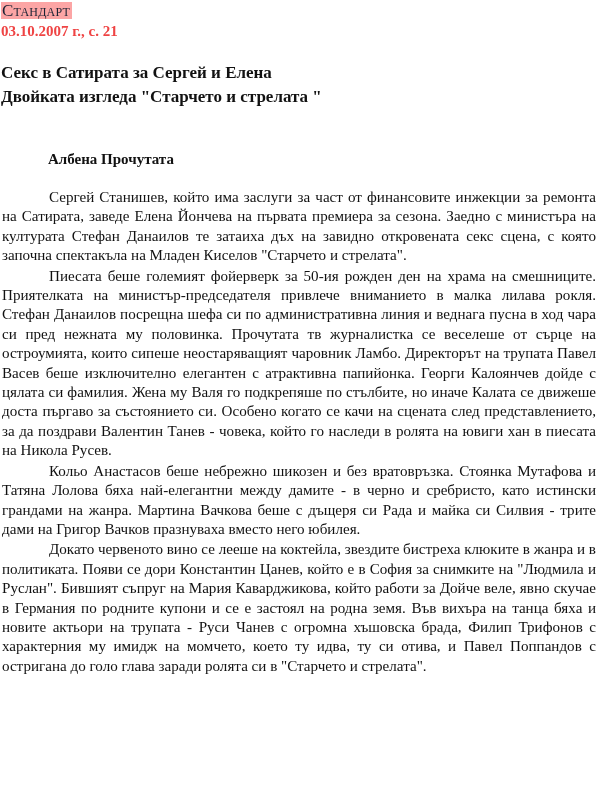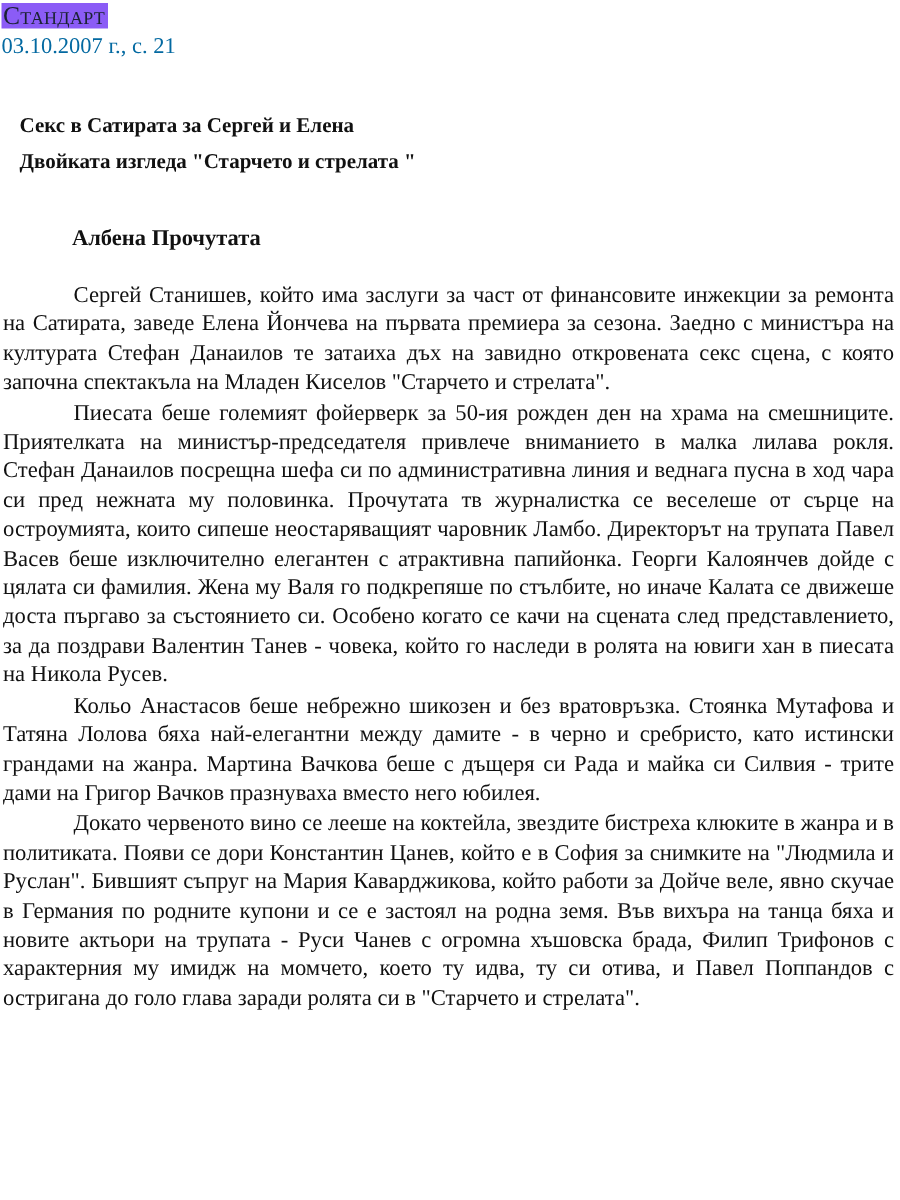--- a/index.html
+++ b/index.html
@@ -20,43 +20,43 @@
       left: 0;
       top: 0;
       width: 600px;
     }
     .masthead {
       position: absolute;
       left: 1px;
       top: 2px;
       height: 17px;
       padding: 0 2px 0 1px;
-      background: #8b5cf6;
+      background: #fca5a5;
       font-size: 17px;
       line-height: 17px;
       font-variant: small-caps;
       letter-spacing: 0.2px;
       color: #1a2233;
       font-weight: normal;
     }
     .dateline {
       position: absolute;
       left: 1px;
       top: 22px;
       font-size: 15px;
       line-height: 18px;
-      font-weight: normal;
-      color: #0369a1;
+      font-weight: bold;
+      color: #ef4444;
     }
     .headline {
       position: absolute;
       left: 1px;
       top: 61px;
-      margin: 12px;
-      font-size: 14px;
+      margin: 0;
+      font-size: 17px;
       line-height: 24px;
       font-weight: bold;
       color: #111;
     }
     .headline span {
       display: block;
       white-space: nowrap;
     }
     .author {
       position: absolute;

